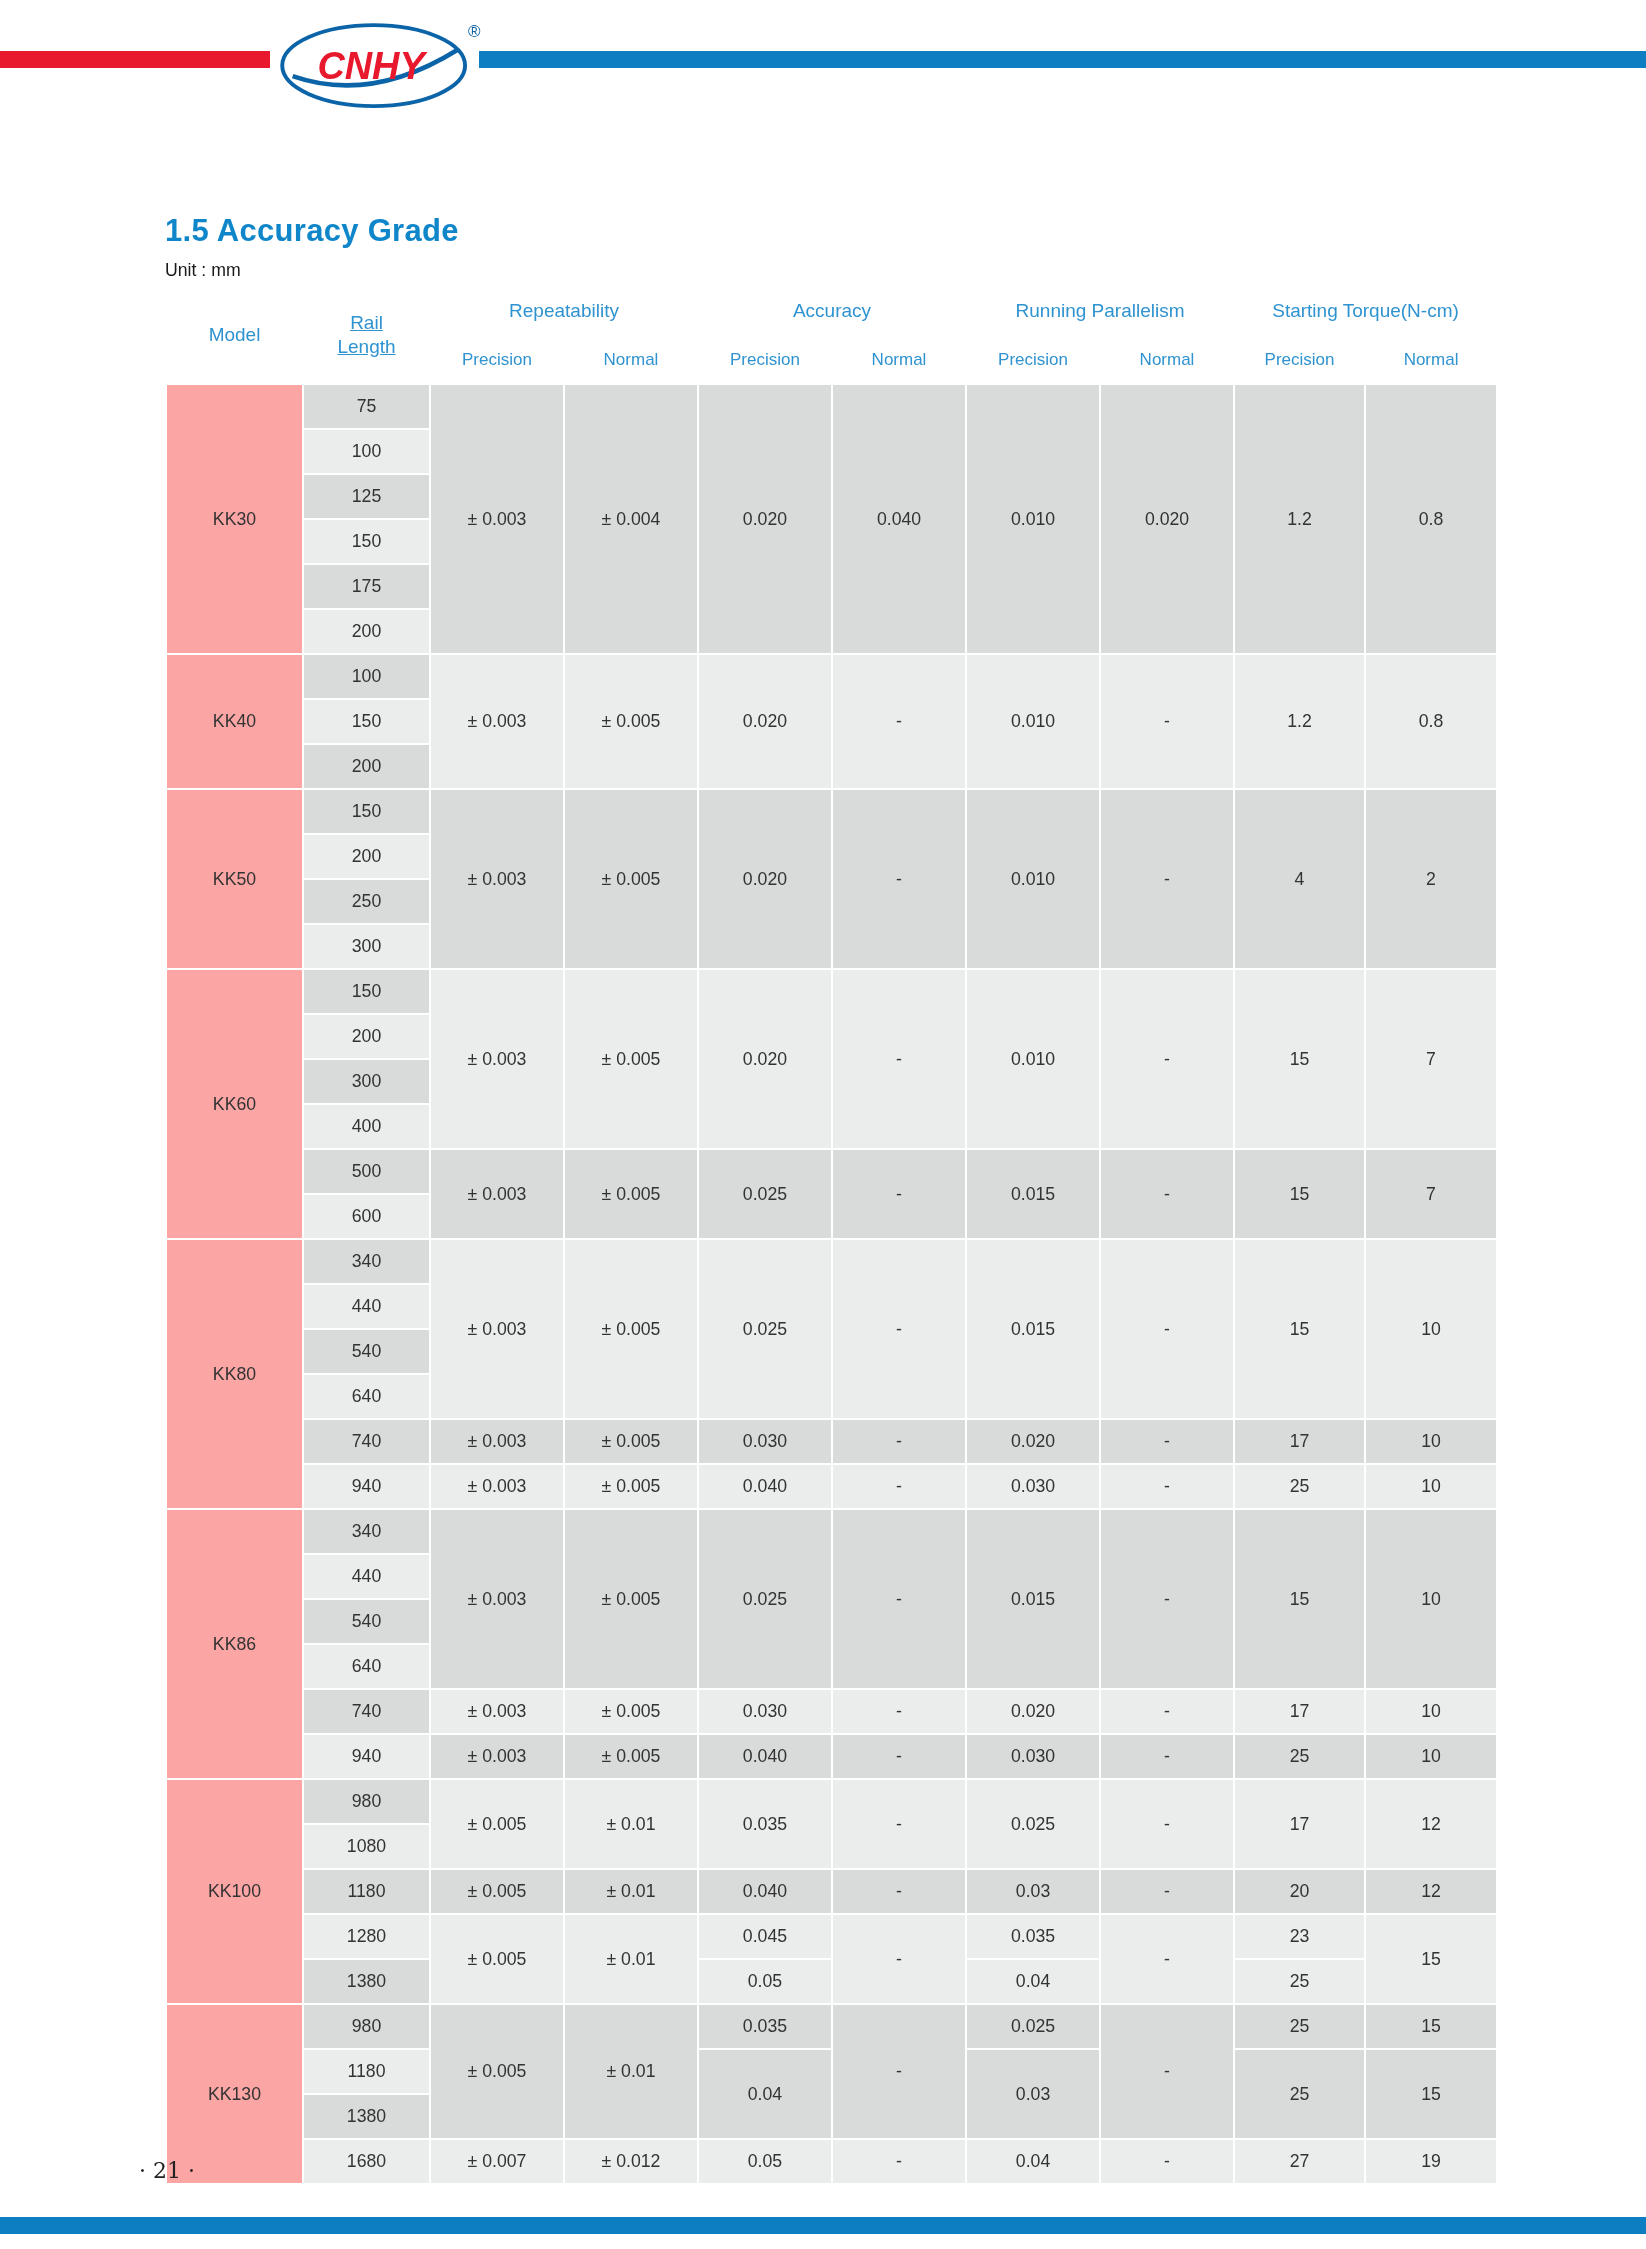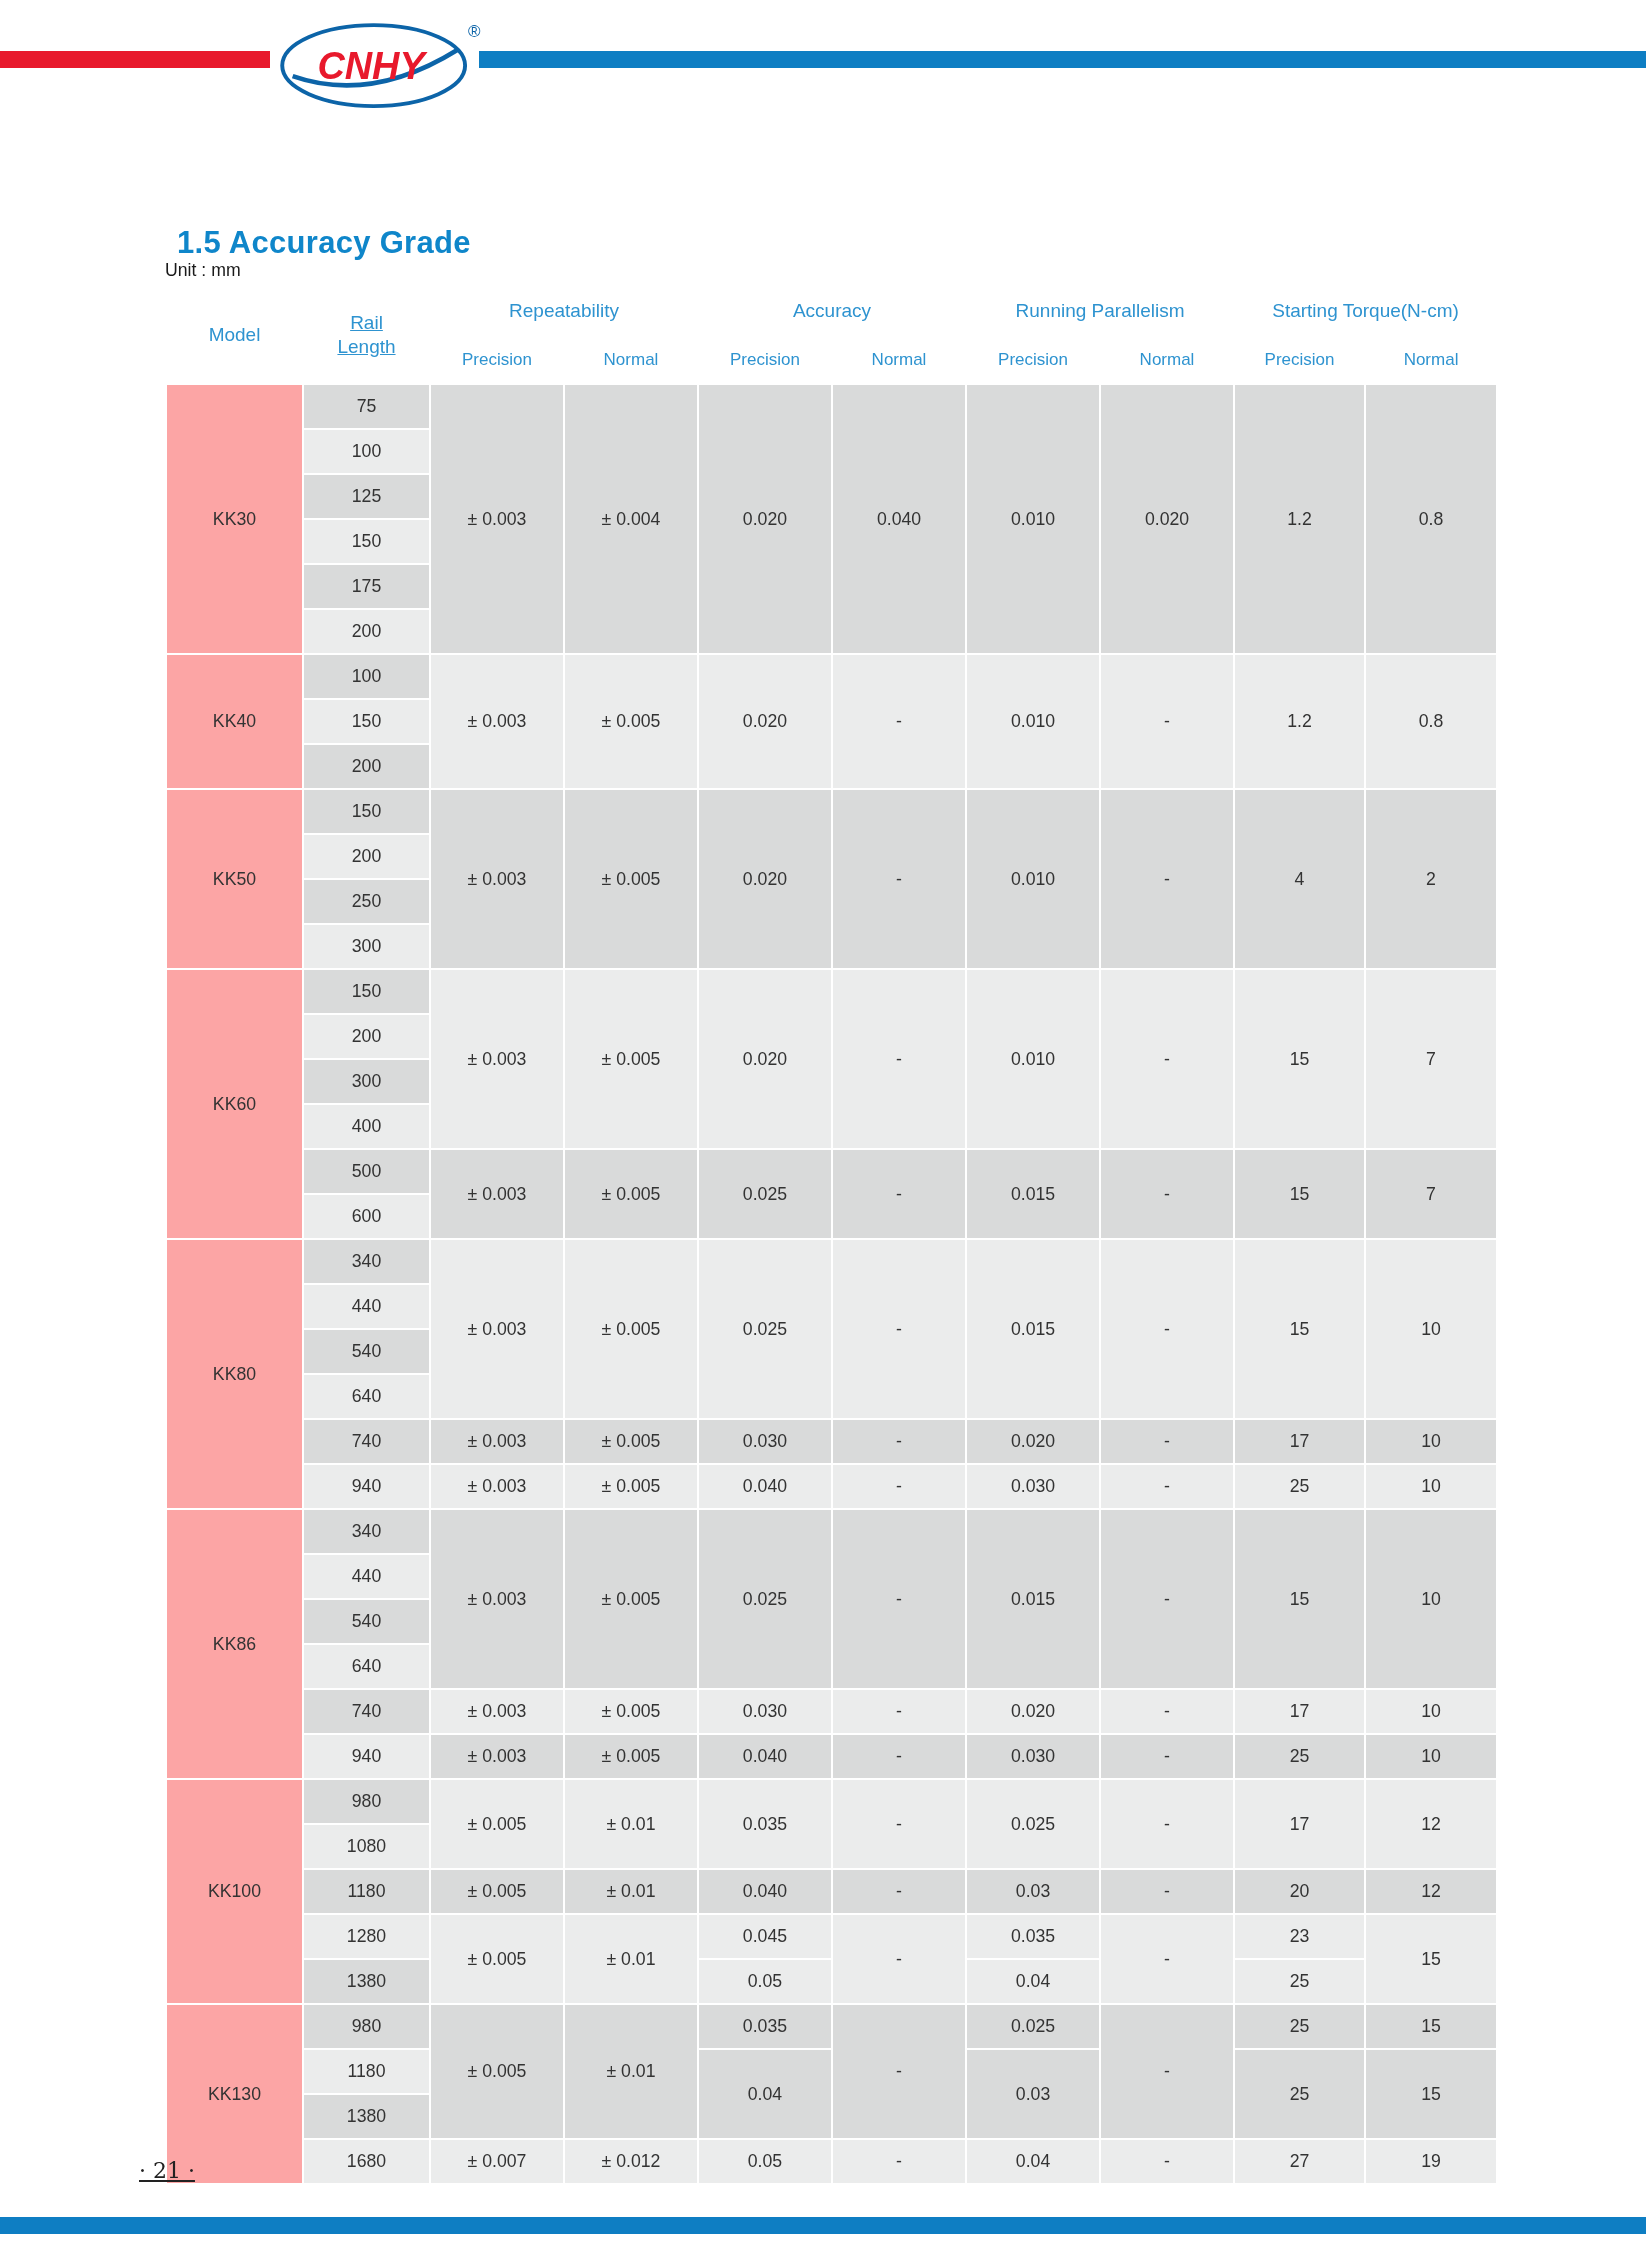--- a/index.html
+++ b/index.html
@@ -11,21 +11,21 @@
     font-family: "Liberation Sans", sans-serif;
     overflow: hidden;
   }
   .bar { position: absolute; height: 17px; }
   .bar-red  { top: 51px; left: 0; width: 270px; background: #e8192c; }
   .bar-blue-top { top: 51px; left: 479px; right: 0; background: #0e7ec3; }
   .bar-blue-bottom { position: absolute; left: 0; right: 0; bottom: 15.7px; height: 17px; background: #0e7ec3; }
   .logo { position: absolute; left: 277px; top: 17px; }
   .title {
     position: absolute; left: 165px; top: 213px;
-    margin: 12px; font-size: 31px; font-weight: bold;
+    margin: 0; font-size: 31px; font-weight: bold;
     color: #0f86ca; letter-spacing: 0.3px;
   }
   .unit {
     position: absolute; left: 165px; top: 260px; width: 1328px;
     font-size: 17.7px; color: #1a1a1a;
   }
   table.spec {
     position: absolute; left: 165px; top: 285px; width: 1328px;
     border-collapse: collapse; table-layout: fixed;
   }
@@ -38,21 +38,21 @@
     font-weight: normal; font-size: 19px; height: 47px;
   }
   table.spec thead th.sub { font-size: 17px; }
   .rail-2line span { display: block; line-height: 1.25; text-decoration: underline; }
   table.spec td { height: 43px; font-size: 17.7px; color: #333333; }
   td.model { background: #fca5a5; }
   td.rail.dark,  td.data.dark  { background: #d9dada; }
   td.rail.light, td.data.light { background: #ebecec; }
   .pagenum {
     position: absolute; left: 139px; top: 2158px;
-    font-family: "DejaVu Serif", serif; font-size: 22px; color: #222222; text-decoration: underline;
+    font-family: "DejaVu Serif", serif; font-size: 22px; color: #222222;
   }
 </style>
 </head>
 <body>
 
 <div class="page">
 
   <div class="bar bar-red"></div>
   <div class="bar bar-blue-top"></div>
 

